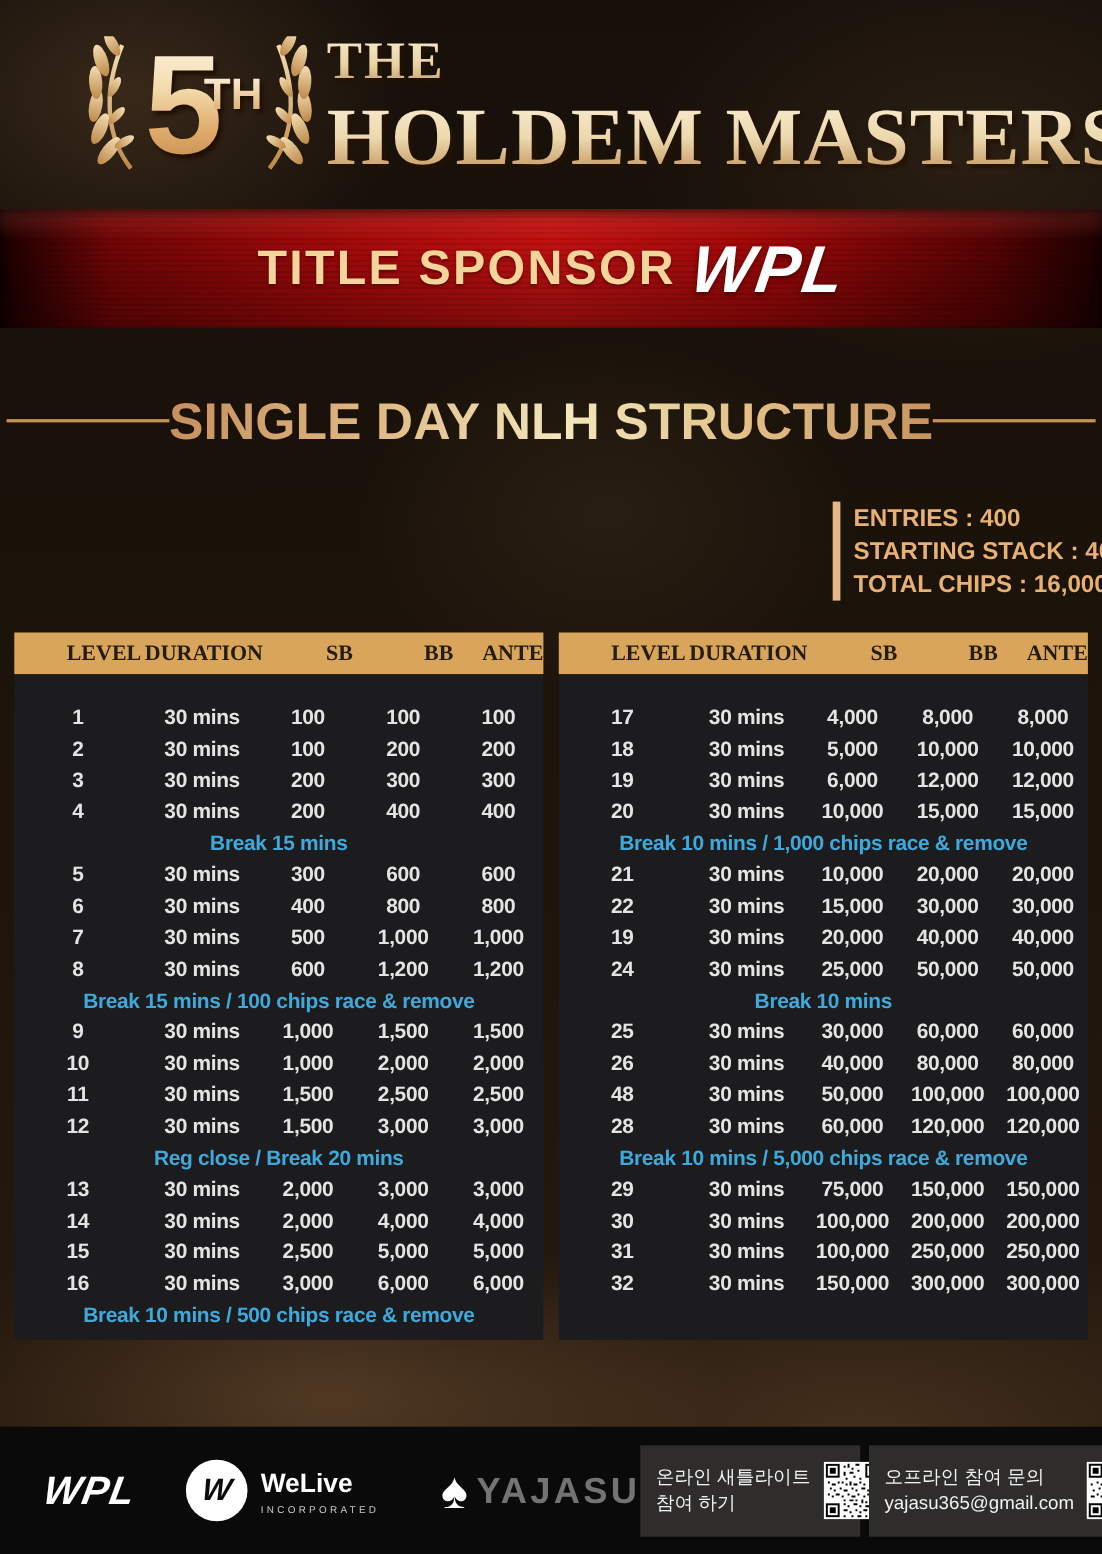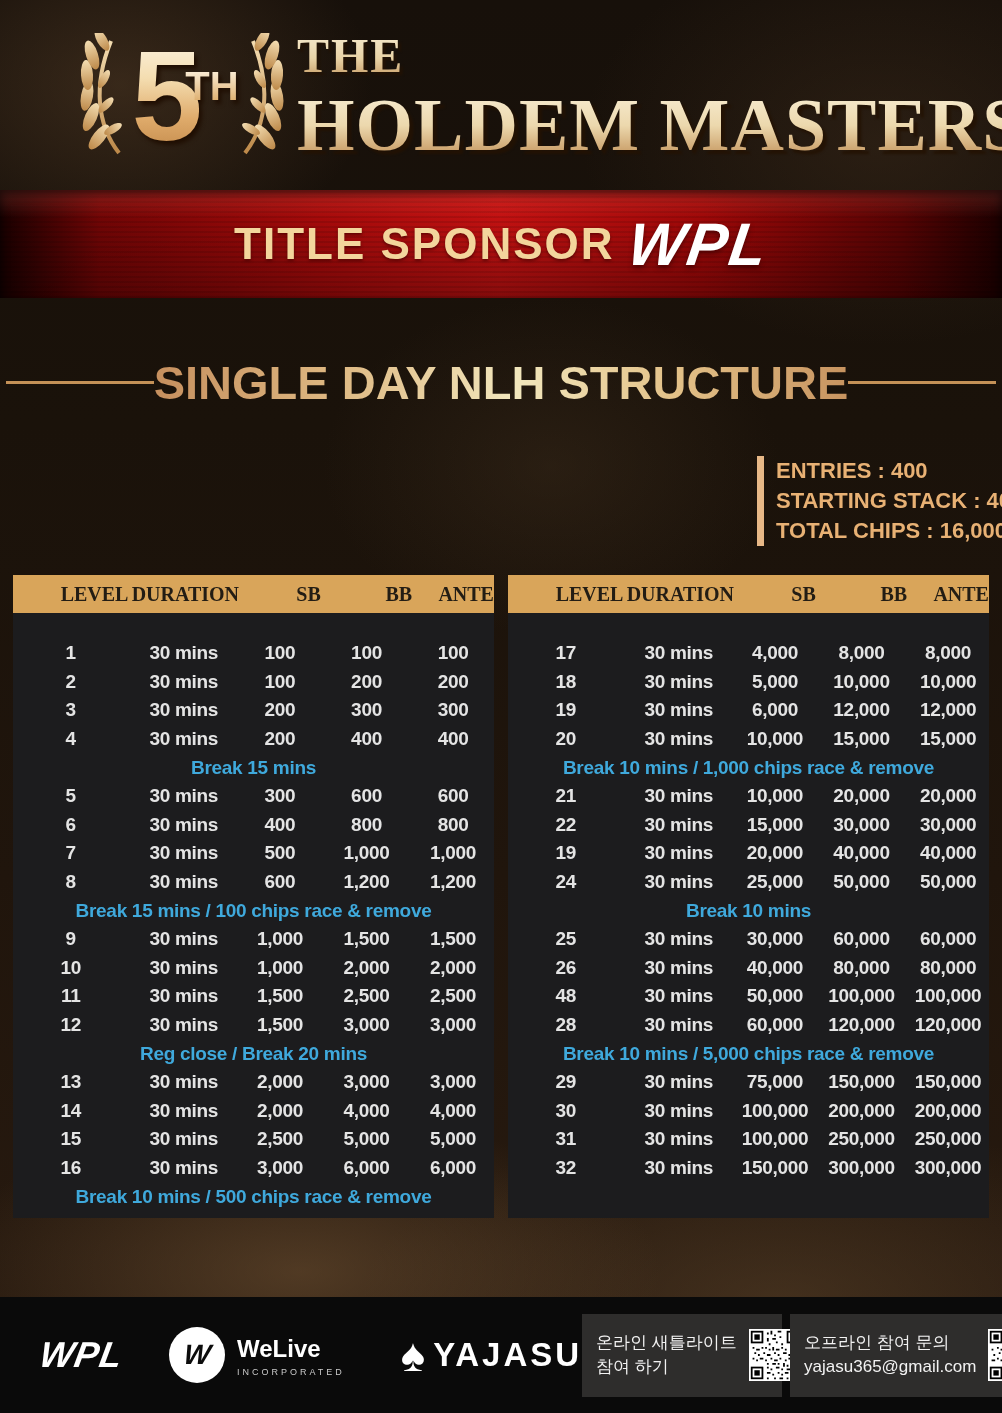--- a/index.html
+++ b/index.html
@@ -94,21 +94,21 @@
     letter-spacing:1px; transform:skewX(-10deg); }
   .welive{ margin-left:46px; display:flex; align-items:center; gap:12px; }
   .welive-circle{ width:56px; height:56px; border-radius:50%; background:#fff;
     display:flex; align-items:center; justify-content:center; }
   .welive-w{ font-size:28px; font-weight:800; font-style:italic; color:#0c0c0c; transform:skewX(-8deg); }
   .welive-texts{ display:flex; flex-direction:column; }
   .welive-name{ font-size:24px; font-weight:bold; color:#fff; line-height:30px; }
   .welive-sub{ font-size:9px; letter-spacing:3px; color:#c9c9c9; margin-top:3px; }
   .yajasu{ margin-left:56px; display:flex; align-items:center; gap:8px; }
   .spade-icon{ font-size:46px; color:#fff; line-height:46px; }
-  .yajasu-name{ font-size:33px; font-weight:800; color:#ffffff; letter-spacing:3px; }
+  .yajasu-name{ font-size:33px; font-weight:800; color:#737373; letter-spacing:3px; }
   .qr-row{ margin-left:auto; margin-right:24px; display:flex; gap:8px; }
   .qr-box{ background:#2e2d2c; height:83px; display:flex; align-items:center; padding:0 6px 0 14px; }
   .qr-box .qr-texts{ display:flex; flex-direction:column; justify-content:center; margin-right:12px; }
   .qr-box .t{ font-size:17px; color:#f2f2f2; line-height:24px; white-space:nowrap; }
   .qr-box.box1{ width:200px; }
   .qr-box.box2{ width:229px; }
   .qr{ width:52px; height:52px; background:#fff; flex:0 0 auto; margin-left:auto; }
   .qr svg{ width:100%; height:100%; display:block; }
 </style>
 </head>

